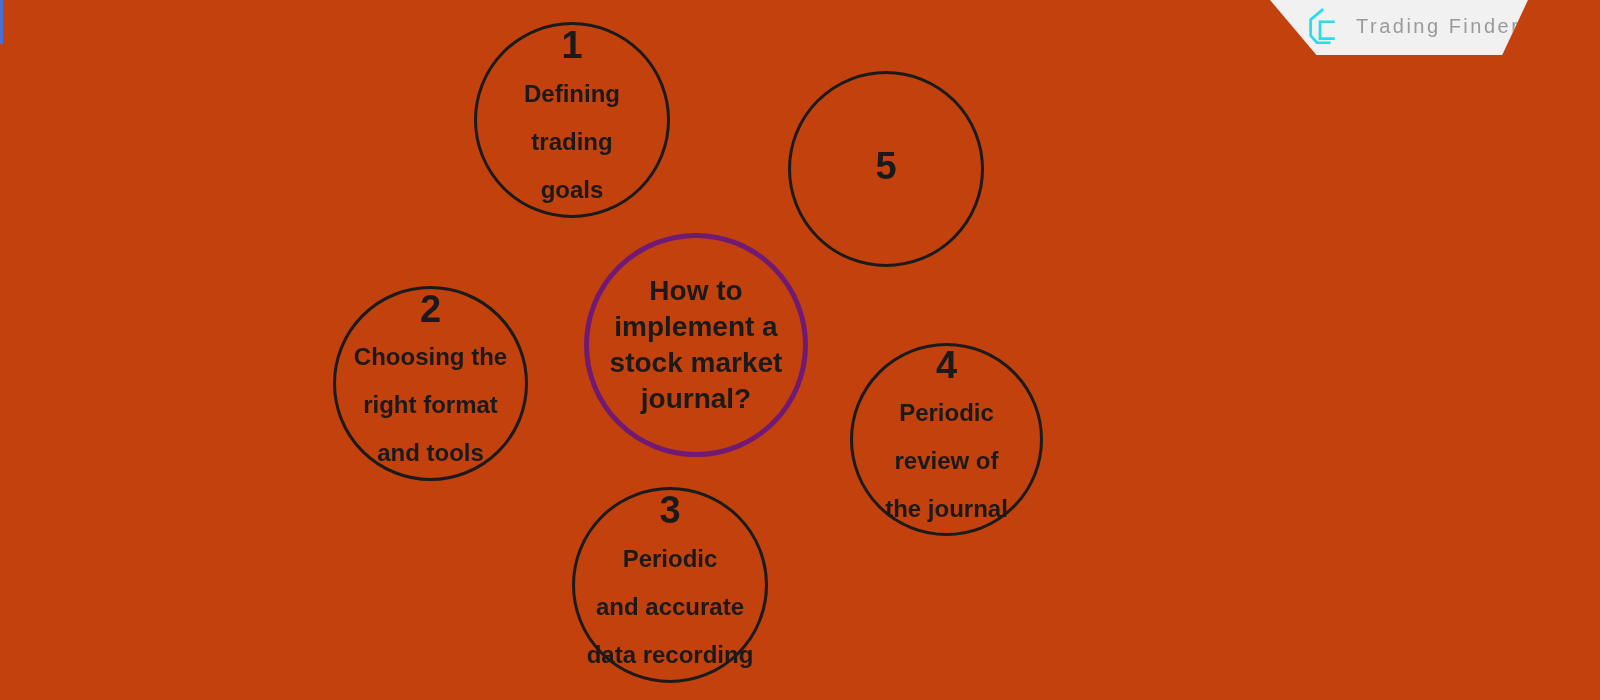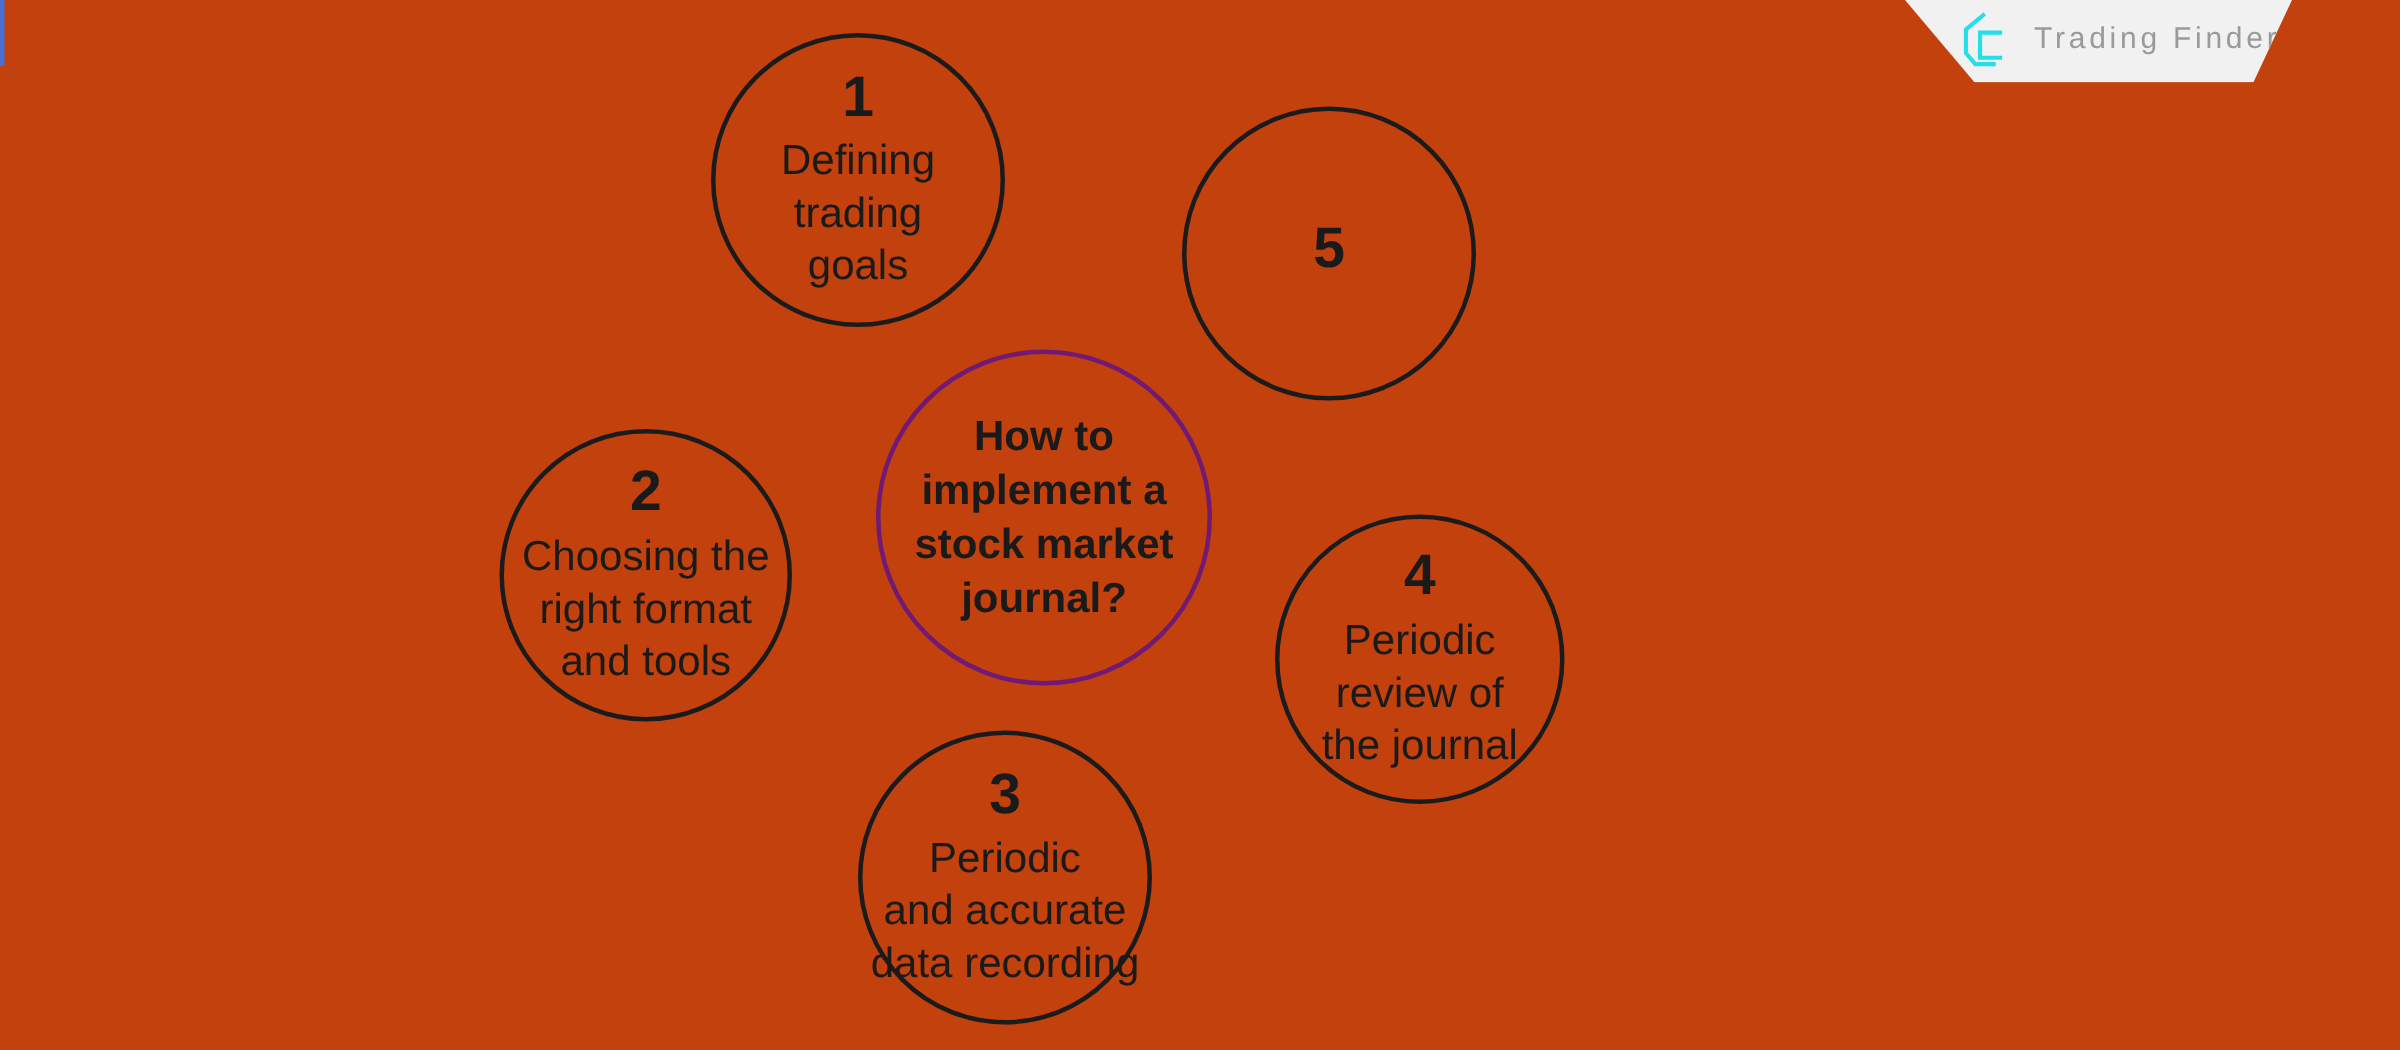--- a/index.html
+++ b/index.html
@@ -53,27 +53,27 @@
   .step{
     border:3px solid #1b1b1b;
   }
   .step .num{
     font-size:38px;
     font-weight:700;
     line-height:1.05;
     margin-bottom:4px;
   }
   .step .label{
-    font-size:28px;
-    font-weight:400;
-    line-height:35px;
+    font-size:24px;
+    font-weight:700;
+    line-height:48px;
     white-space:pre-line;
   }
   .center-circle{
-    border:3px solid #701a75;
+    border:5px solid #701a75;
   }
   .center-circle .label{
     font-size:28px;
     font-weight:700;
     line-height:36px;
     white-space:pre-line;
   }
   .c1{left:474px;top:22px;width:196px;height:196px;}
   .c2{left:333px;top:286px;width:195px;height:195px;}
   .c3{left:572px;top:487px;width:196px;height:196px;}

